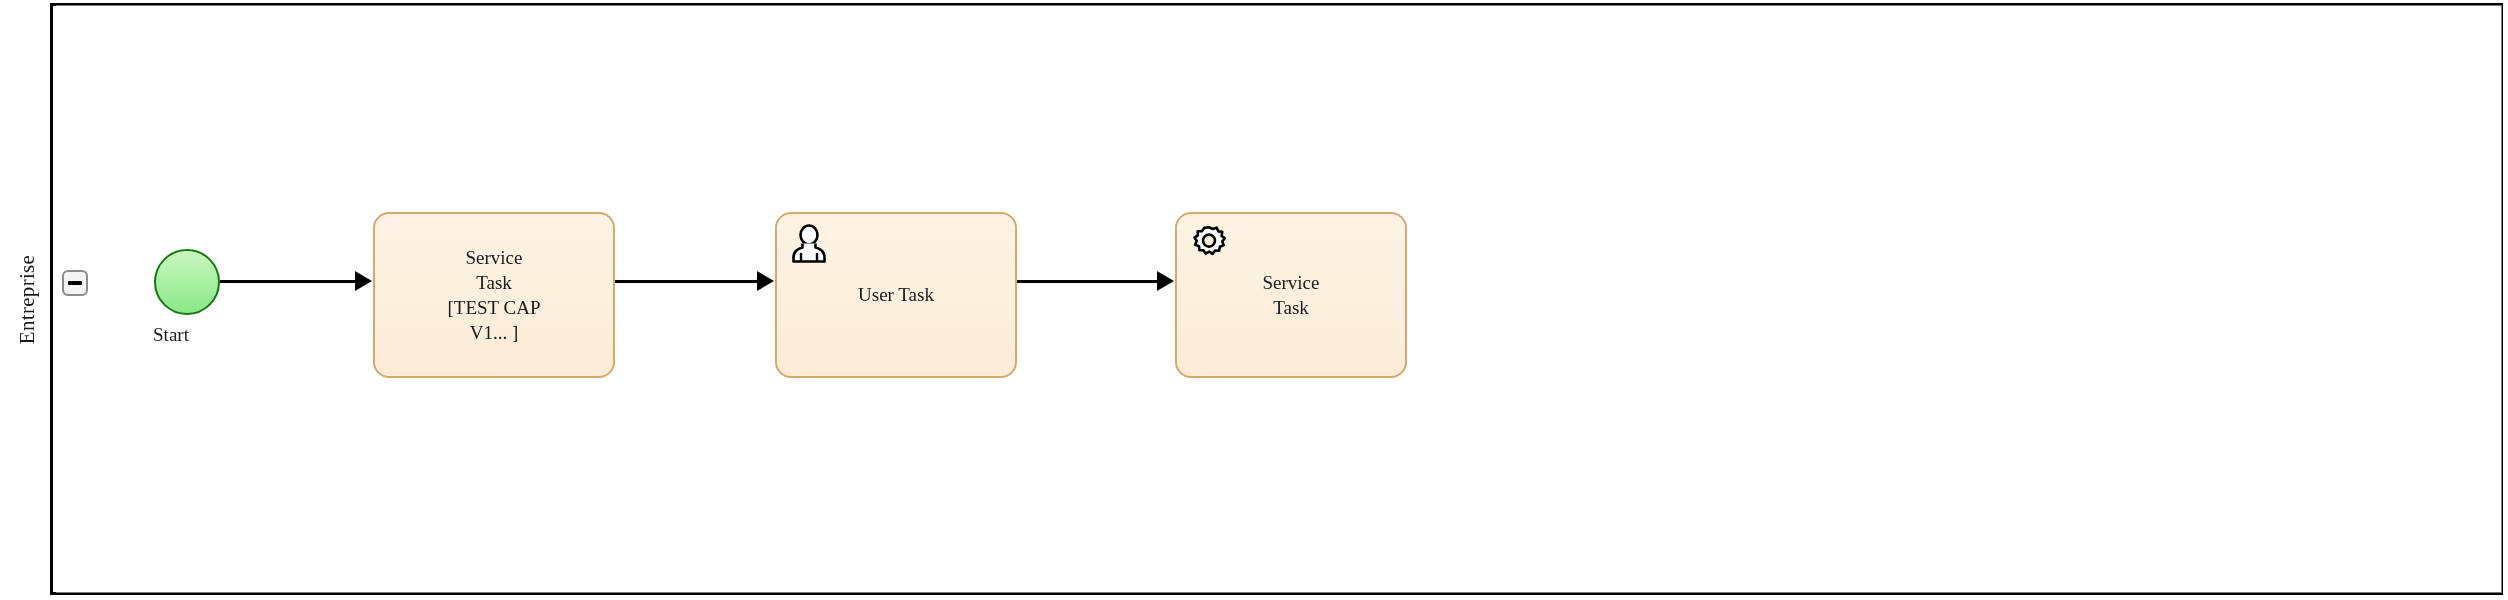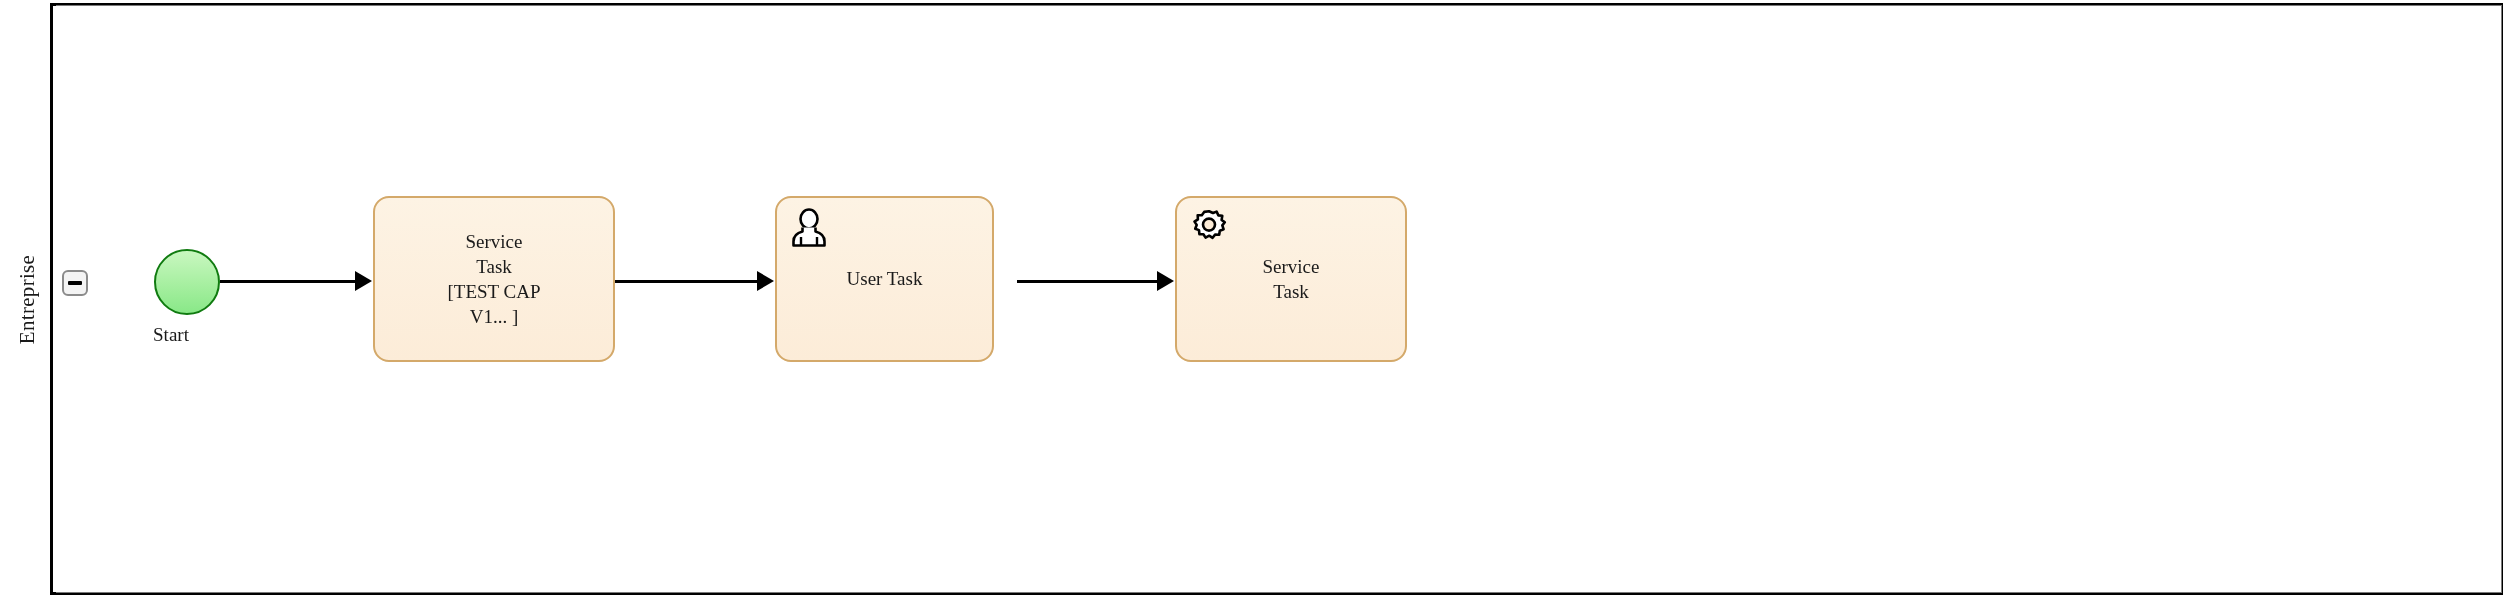--- a/index.html
+++ b/index.html
@@ -107,21 +107,21 @@
     top: 324px;
     width: 106px;
     text-align: center;
     font-size: 19px;
     color: #1a1a1a;
   }
 
   
   .task-box {
     position: absolute;
-    top: 196px;
+    top: 212px;
     height: 166px;
     box-sizing: border-box;
     border: 2px solid #d4a96a;
     border-radius: 16px;
     background: linear-gradient(180deg, #fdf3e4 0%, #fcecd8 100%);
   }
   .task-label {
     position: absolute;
     left: 0;
     right: 0;
@@ -144,21 +144,21 @@
   .task-icon {
     position: absolute;
     left: 12px;
     top: 10px;
     width: 40px;
     height: 40px;
   }
 
   
   #task-service-1 { left: 373px;  width: 242px; }
-  #task-user     { left: 775px;  width: 219px; }
+  #task-user     { left: 775px;  width: 242px; }
   #task-service-2 { left: 1175px; width: 232px; }
 
   
   .connector {
     position: absolute;
     height: 3px;
     background: #000000;
   }
   .arrow-head {
     position: absolute;

